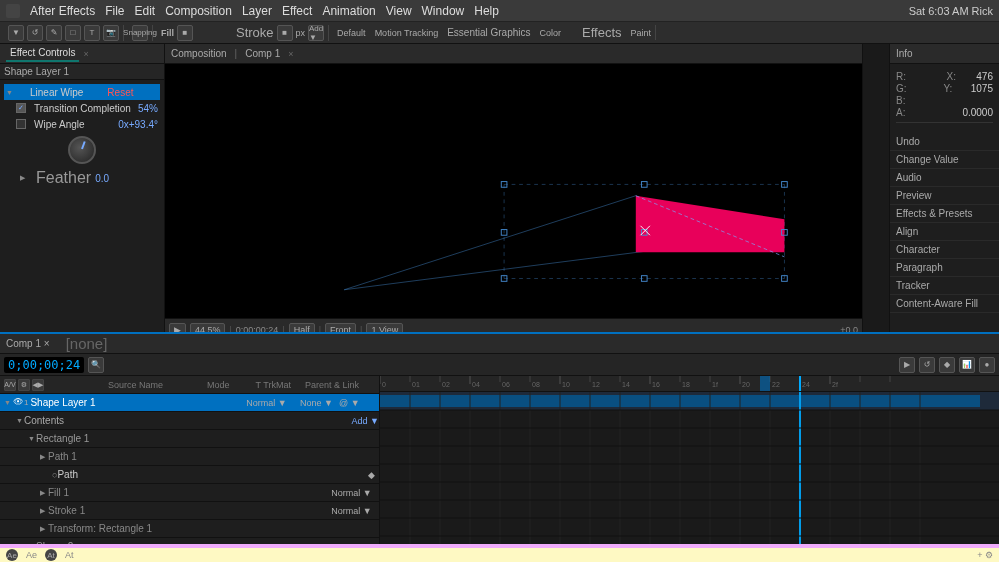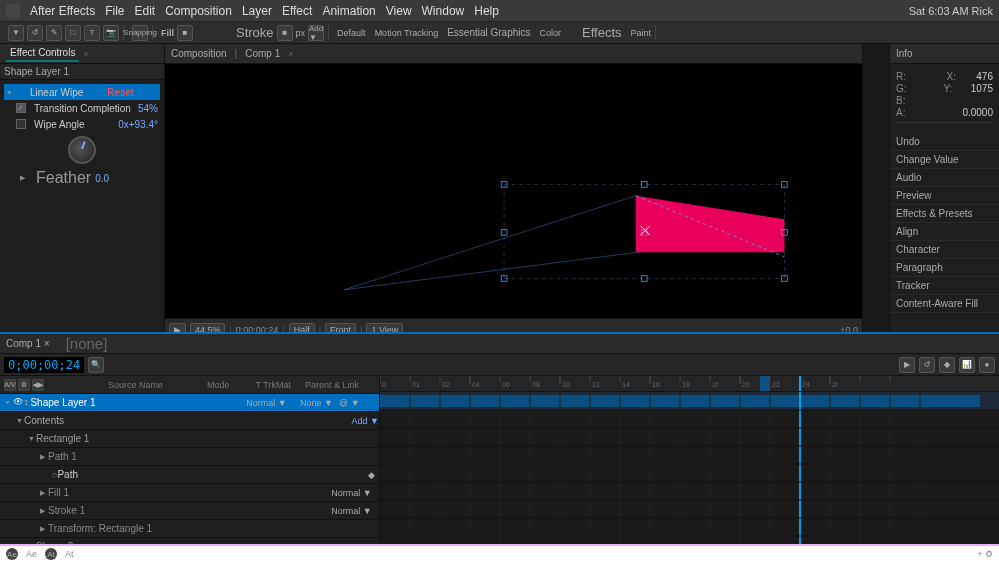--- a/index.html
+++ b/index.html
@@ -335,22 +335,22 @@
       height: 16px;
       background: #252525;
       border-bottom: 1px solid #111;
       position: relative;
       overflow: hidden;
     }
 
     
     .status-bar {
       height: 18px;
-      background: #ffffff;
-      border-top: 2px solid #f0abfc;
+      background: #fef9c3;
+      border-top: 4px solid #f0abfc;
       display: flex;
       align-items: center;
       padding: 0 6px;
       font-size: 9px;
       color: #888;
       gap: 8px;
     }
     .status-icon {
       width: 12px; height: 12px;
       background: #444;

